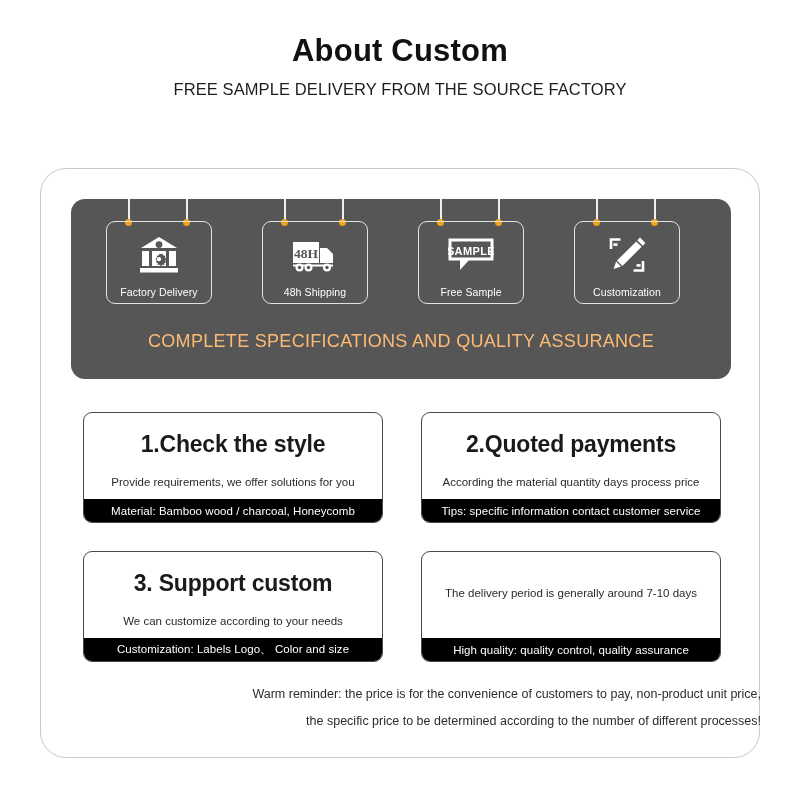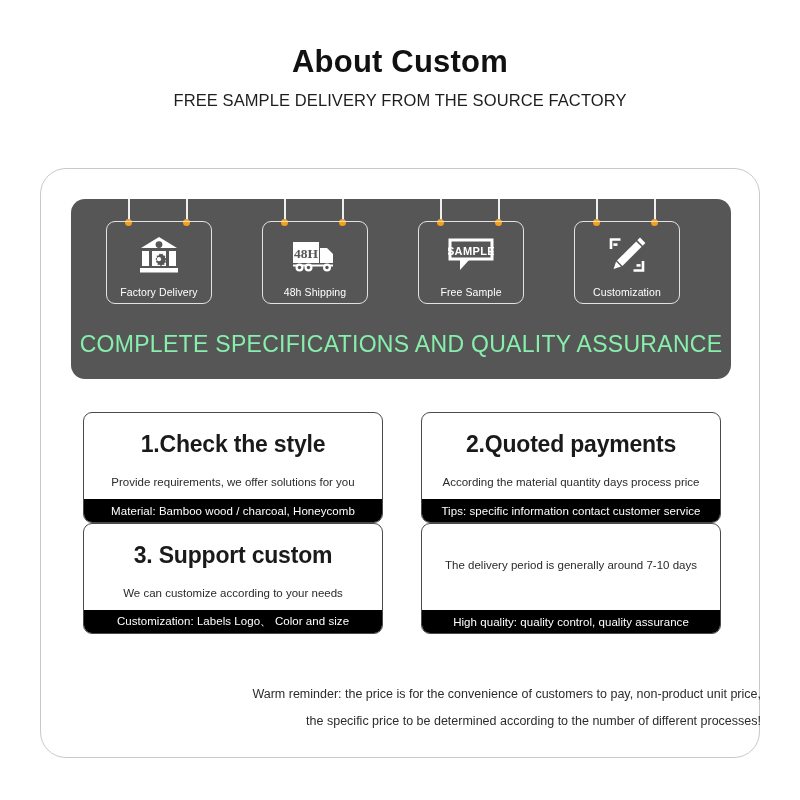--- a/index.html
+++ b/index.html
@@ -13,21 +13,21 @@
   }
 
   .page {
     width: 800px;
     height: 800px;
     position: relative;
     background: #ffffff;
   }
 
   
-  .header { padding-top: 44px; text-align: center; }
+  .header { padding-top: 33px; text-align: center; }
 
   .main-title {
     font-size: 31px;
     font-weight: bold;
     color: #111111;
     letter-spacing: 0.2px;
     line-height: 1.15;
   }
 
   .sub-title {
@@ -128,34 +128,35 @@
     white-space: nowrap;
     letter-spacing: 0.1px;
   }
 
   .banner-text {
     position: absolute;
     left: 0;
     top: 132px;
     width: 660px;
     text-align: center;
-    font-size: 23px;
-    color: #86efac;
+    font-size: 18px;
+    color: #fdba74;
     letter-spacing: 0.3px;
   }
 
   
   .cards-grid {
     position: absolute;
     left: 42px;
     top: 243px;
     width: 638px;
     display: flex;
     flex-wrap: wrap;
     justify-content: space-between;
+    row-gap: 28px;
   }
 
   .step-card {
     width: 300px;
     height: 111px;
     border: 1.6px solid #4a4a4a;
     border-radius: 9px;
     background: #ffffff;
     overflow: hidden;
     display: flex;

